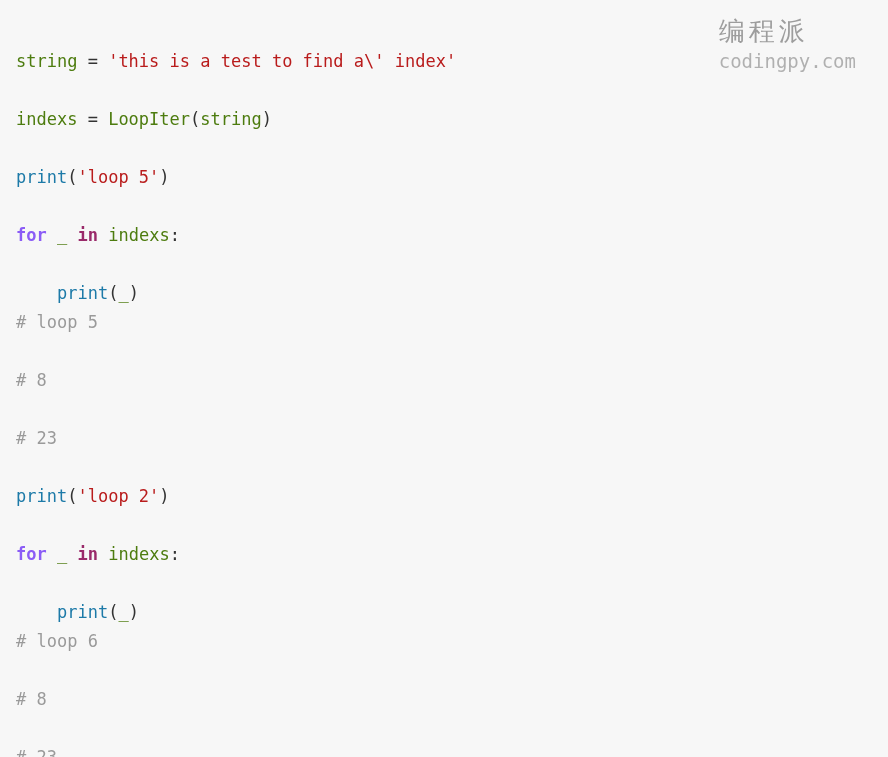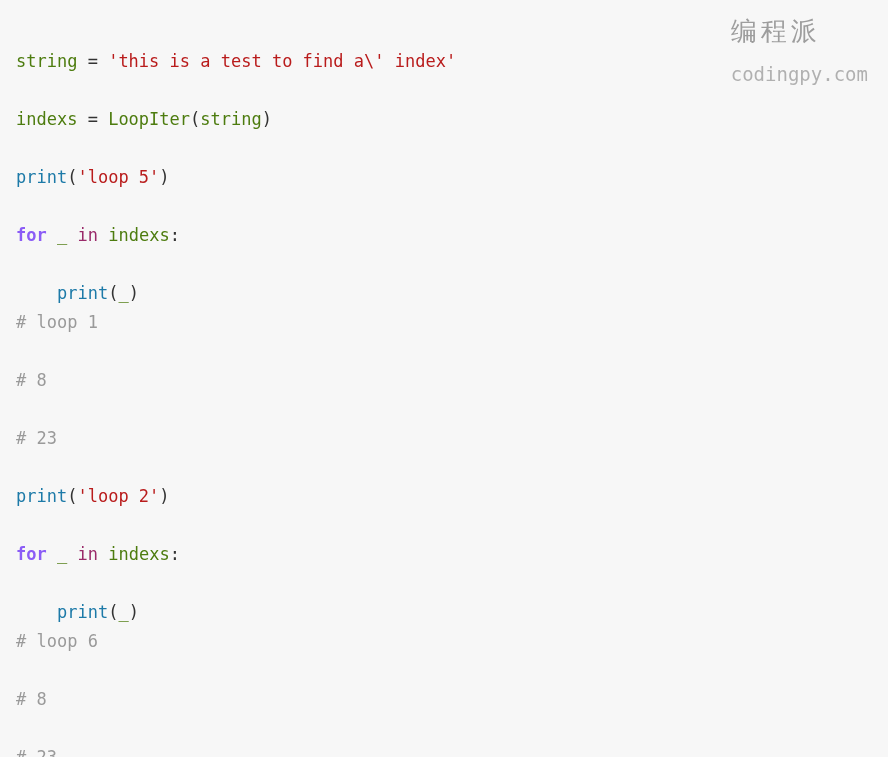--- a/index.html
+++ b/index.html
@@ -18,64 +18,64 @@
   .code {
     padding: 18px 16px 16px 16px;
     white-space: pre;
   }
   .tok-ident  { color: #4d7c0f; text-align: center; }
   .tok-op     { color: #333333; }
   .tok-punct  { color: #333333; }
   .tok-string { color: #b91c1c; }  
   .tok-func   { color: #1d7aa8; }  
   .tok-kw     { color: #8b5cf6; font-weight: 600; }  
-  .tok-inkw   { color: #9a2a6a; font-weight: 400; }  
+  .tok-inkw   { color: #9a2a6a; font-weight: 700; }  
   .tok-comment{ color: #9a9a9a; }  
   .watermark {
     position: absolute;
     top: 16px;
-    right: 20px;
+    right: 32px;
     text-align: left;
     color: #777;
     opacity: 0.55;
     line-height: 1.2;
     pointer-events: none;
   }
   .watermark .cn {
     font-family: "Songti SC", "KaiTi", "STKaiti", serif;
     font-size: 26px;
     letter-spacing: 4px;
     color: #555;
   }
   .watermark .en {
     font-family: Menlo, Consolas, monospace;
     font-size: 19px;
     color: #777;
-    margin-top: 16px;
+    margin-top: 3px;
   }
 </style>
 </head>
 <body>
 
 <div class="watermark">
   <div class="cn">编程派</div>
   <div class="en">codingpy.com</div>
 </div>
 
 <div class="code">
 <span><span class="tok-ident">string</span><span class="tok-op"> = </span><span class="tok-string">'this is a test to find a\' index'</span></span>
 <span></span>
 <span><span class="tok-ident">indexs</span><span class="tok-op"> = </span><span class="tok-ident">LoopIter</span><span class="tok-punct">(</span><span class="tok-ident">string</span><span class="tok-punct">)</span></span>
 <span></span>
 <span><span class="tok-func">print</span><span class="tok-punct">(</span><span class="tok-string">'loop 5'</span><span class="tok-punct">)</span></span>
 <span></span>
 <span><span class="tok-kw">for</span><span> </span><span class="tok-ident">_</span><span> </span><span class="tok-inkw">in</span><span> </span><span class="tok-ident">indexs</span><span class="tok-punct">:</span></span>
 <span></span>
 <span><span>    </span><span class="tok-func">print</span><span class="tok-punct">(</span><span class="tok-ident">_</span><span class="tok-punct">)</span></span>
-<span class="tok-comment"># loop 1</span>
+<span class="tok-comment"># loop 5</span>
 <span></span>
 <span class="tok-comment"># 8</span>
 <span></span>
 <span class="tok-comment"># 23</span>
 <span></span>
 <span><span class="tok-func">print</span><span class="tok-punct">(</span><span class="tok-string">'loop 2'</span><span class="tok-punct">)</span></span>
 <span></span>
 <span><span class="tok-kw">for</span><span> </span><span class="tok-ident">_</span><span> </span><span class="tok-inkw">in</span><span> </span><span class="tok-ident">indexs</span><span class="tok-punct">:</span></span>
 <span></span>
 <span><span>    </span><span class="tok-func">print</span><span class="tok-punct">(</span><span class="tok-ident">_</span><span class="tok-punct">)</span></span>

